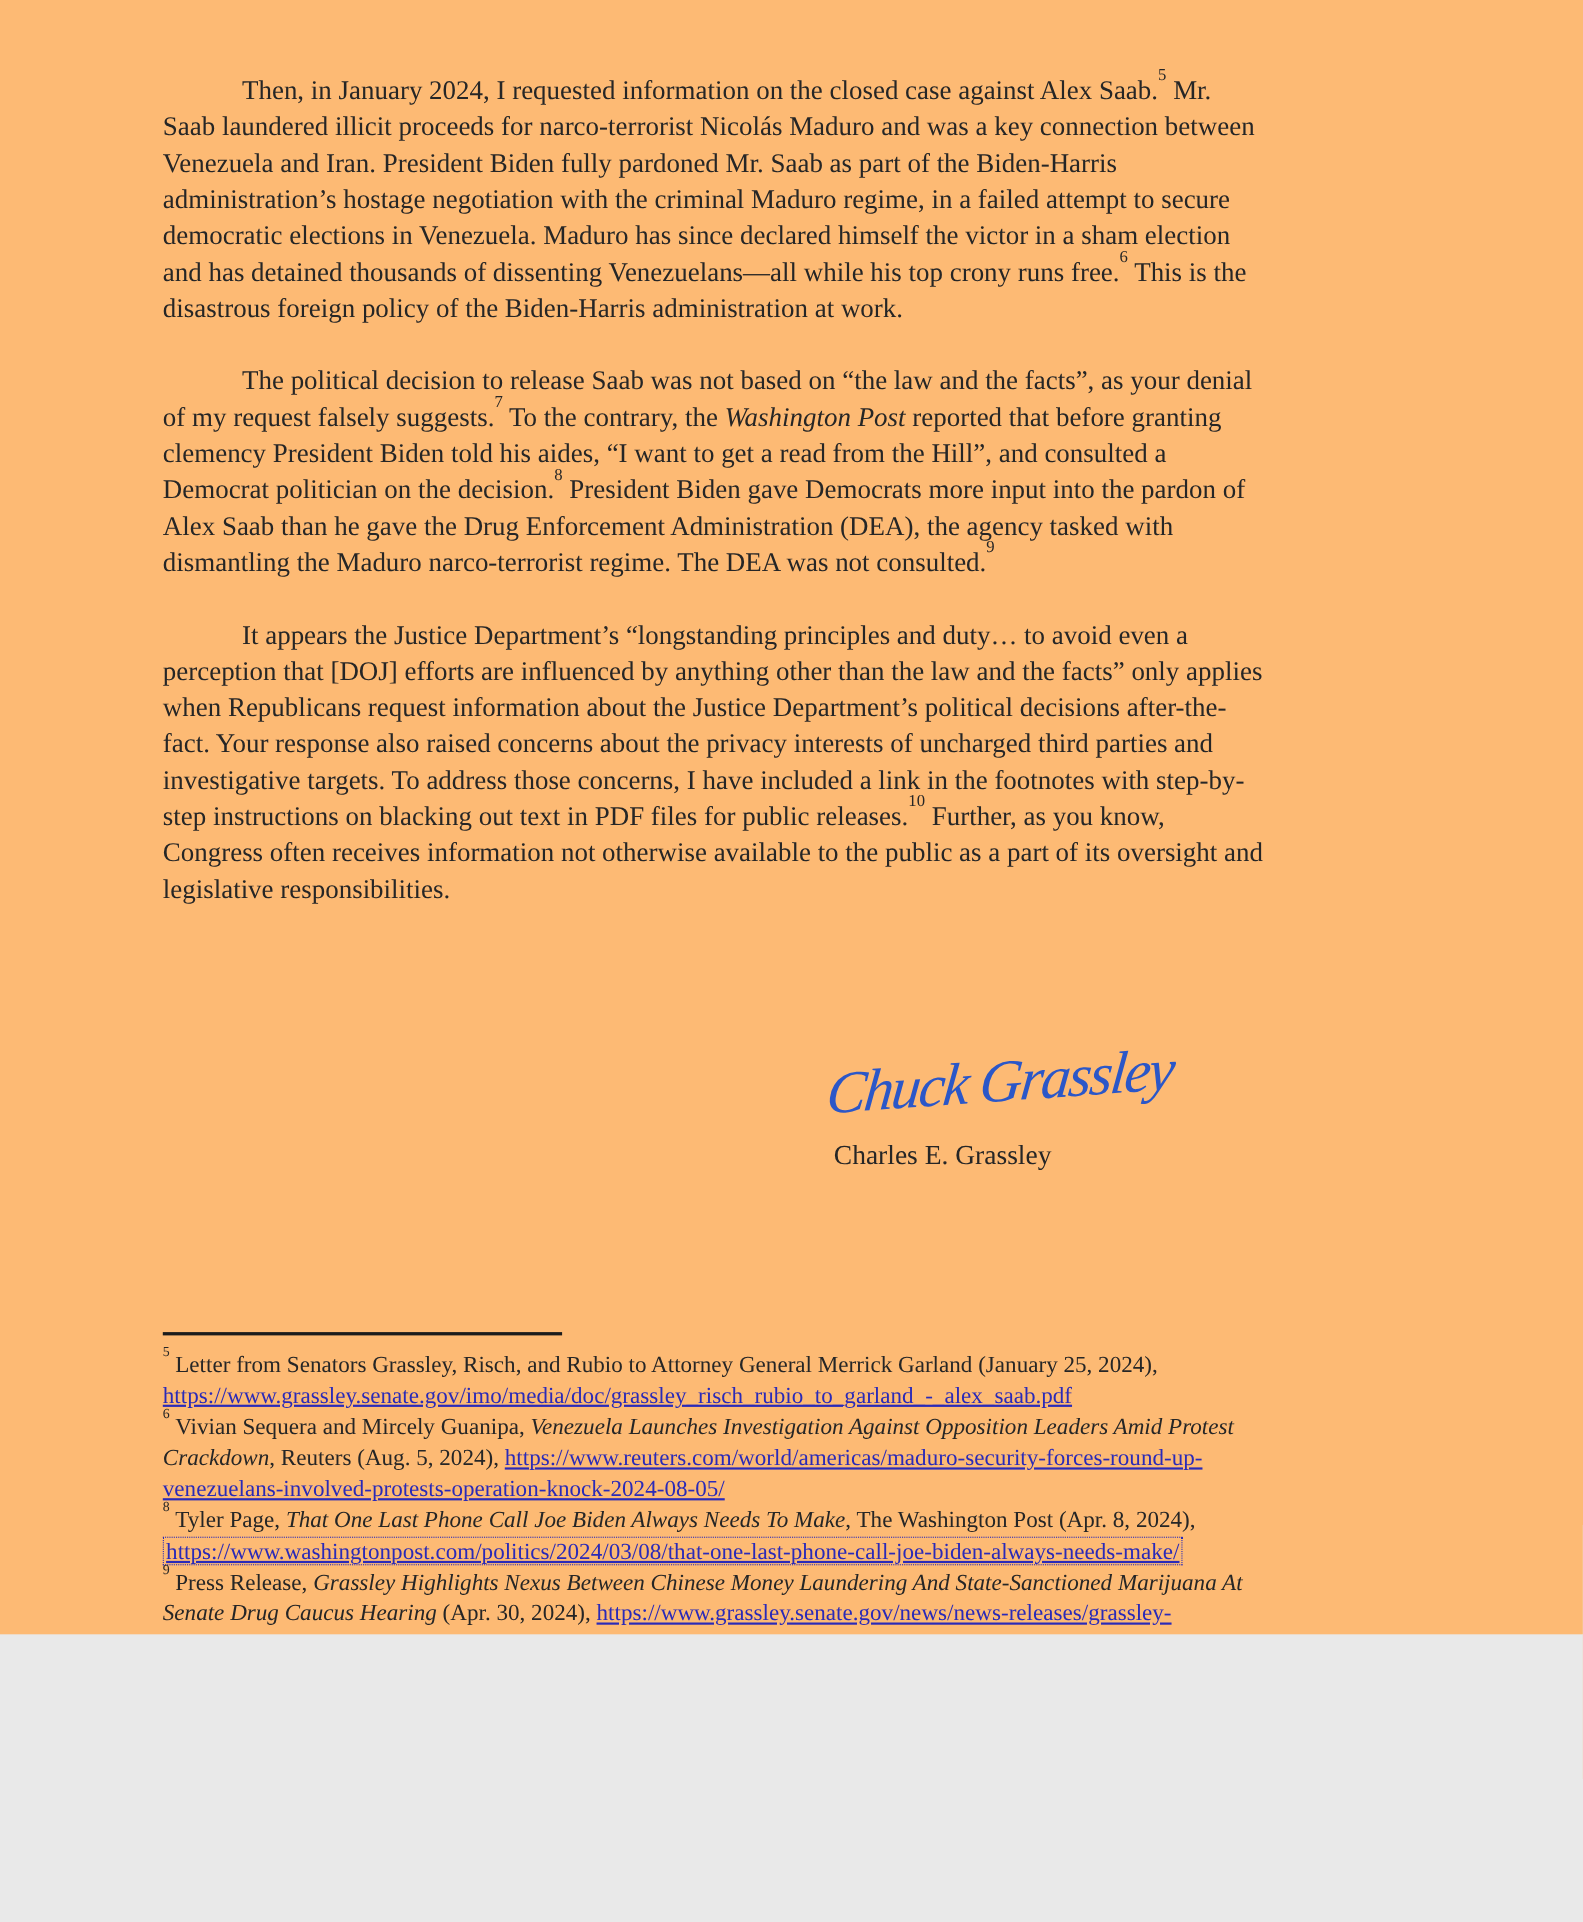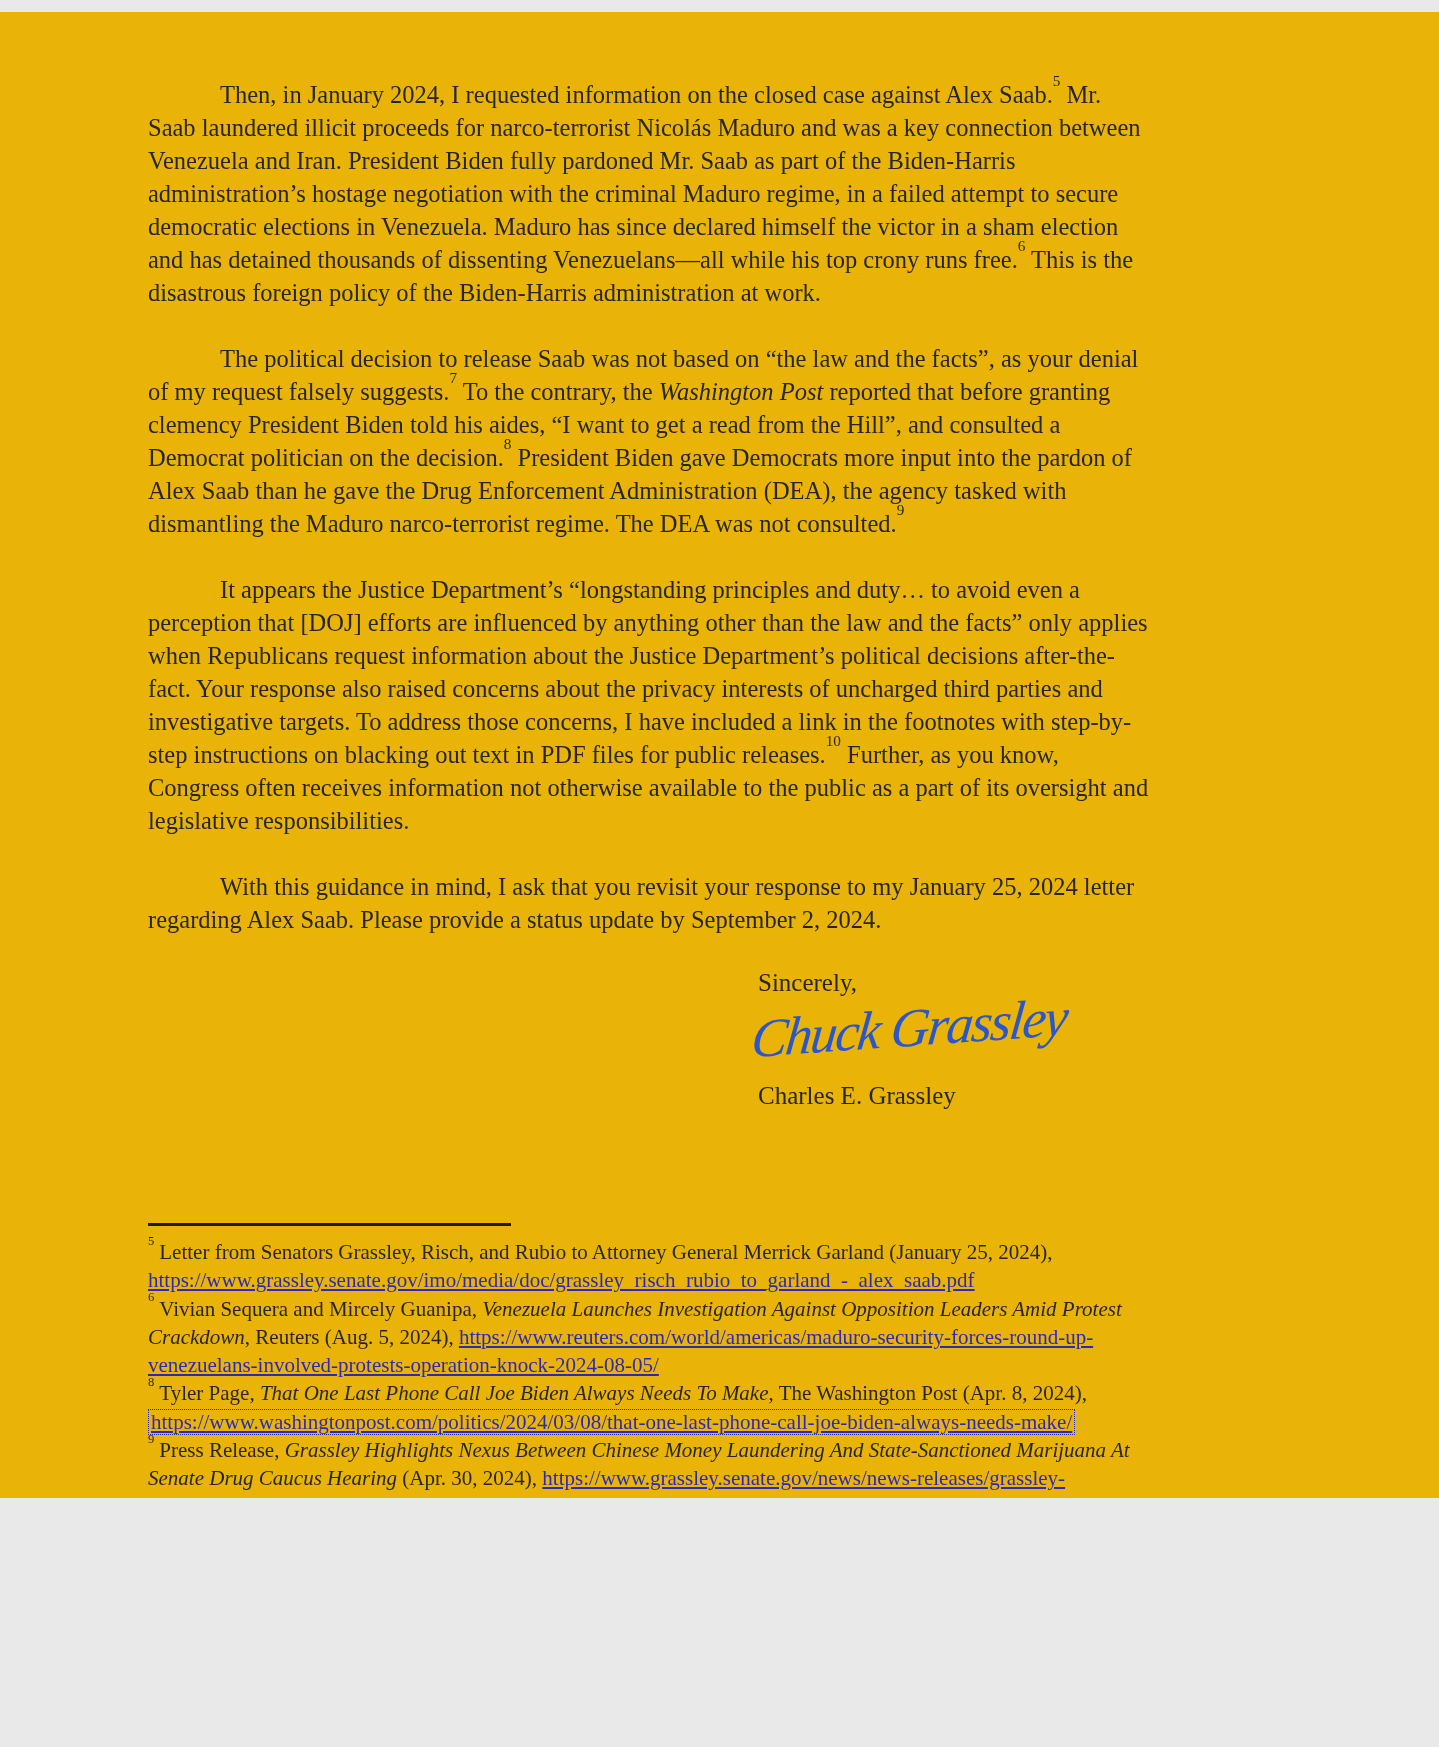--- a/index.html
+++ b/index.html
@@ -1,24 +1,23 @@
 <!DOCTYPE html>
 <html style="--link-blue: #2a2ab8; --signature-blue: #2b57c8;"><head>
 <meta charset="utf-8">
 <style>
   html, body { margin: 0; padding: 0; background: #e9e9e9; }
   .page {
     position: relative;
     width: 1439px;
     height: 1486px;
-    background: #eab308;
+    background: #fdba74;
     font-family: "Liberation Serif", serif;
     color: #262626;
     overflow: hidden;
-    margin-top: 12px;
   }
   .body-text {
     position: absolute;
     left: 148px;
     top: 66px;
     width: 1002px;
   }
   .body-text p {
     margin: 0 0 33px 0;
     font-size: 24.5px;
@@ -97,25 +96,23 @@
 </style>
 </head>
 <body>
 
 <div class="page">
 
   <div class="body-text">
       <p><span>Then, in January 2024, I requested information on the closed case against Alex Saab.</span><sup class="fnref">5</sup><span> Mr. Saab laundered illicit proceeds for narco-terrorist Nicolás Maduro and was a key connection between Venezuela and Iran. President Biden fully pardoned Mr. Saab as part of the Biden-Harris administration’s hostage negotiation with the criminal Maduro regime, in a failed attempt to secure democratic elections in Venezuela. Maduro has since declared himself the victor in a sham election and has detained thousands of dissenting Venezuelans—all while his top crony runs free.</span><sup class="fnref">6</sup><span> This is the disastrous foreign policy of the Biden-Harris administration at work.</span></p>
       <p><span>The political decision to release Saab was not based on “the law and the facts”, as your denial of my request falsely suggests.</span><sup class="fnref">7</sup><span> To the contrary, the </span><em>Washington Post</em><span> reported that before granting clemency President Biden told his aides, “I want to get a read from the Hill”, and consulted a Democrat politician on the decision.</span><sup class="fnref">8</sup><span>  President Biden gave Democrats more input into the pardon of Alex Saab than he gave the Drug Enforcement Administration (DEA), the agency tasked with dismantling the Maduro narco-terrorist regime. The DEA was not consulted.</span><sup class="fnref">9</sup></p>
       <p><span>It appears the Justice Department’s “longstanding principles and duty… to avoid even a perception that [DOJ] efforts are influenced by anything other than the law and the facts” only applies when Republicans request information about the Justice Department’s political decisions after-the-fact. Your response also raised concerns about the privacy interests of uncharged third parties and investigative targets. To address those concerns, I have included a link in the footnotes with step-by-step instructions on blacking out text in PDF files for public releases.</span><sup class="fnref">10</sup><span> Further, as you know, Congress often receives information not otherwise available to the public as a part of its oversight and legislative responsibilities.</span></p>
-      <p><span>With this guidance in mind, I ask that you revisit your response to my January 25, 2024 letter regarding Alex Saab. Please provide a status update by September 2, 2024.</span></p>
     </div>
 
   <div class="closing">
-    <div>Sincerely,</div>
     <div class="signature">Chuck Grassley</div>
     <div class="signed-name">Charles E. Grassley</div>
   </div>
 
   <div class="fnsep"></div>
 
   <div class="footnotes">
       <div class="footnote"><sup class="marker">5</sup><span>Letter from Senators Grassley, Risch, and Rubio to Attorney General Merrick Garland (January 25, 2024), </span><a href="#">https://www.grassley.senate.gov/imo/media/doc/grassley_risch_rubio_to_garland_-_alex_saab.pdf</a></div>
       <div class="footnote"><sup class="marker">6</sup><span>Vivian Sequera and Mircely Guanipa, </span><em>Venezuela Launches Investigation Against Opposition Leaders Amid Protest Crackdown</em><span>, Reuters (Aug. 5, 2024), </span><a href="#">https://www.reuters.com/world/americas/maduro-security-forces-round-up-venezuelans-involved-protests-operation-knock-2024-08-05/</a></div>
       <div class="footnote"><sup class="marker">8</sup><span>Tyler Page, </span><em>That One Last Phone Call Joe Biden Always Needs To Make</em><span>, The Washington Post (Apr. 8, 2024), </span><a class="linkbox" href="#">https://www.washingtonpost.com/politics/2024/03/08/that-one-last-phone-call-joe-biden-always-needs-make/</a></div>

